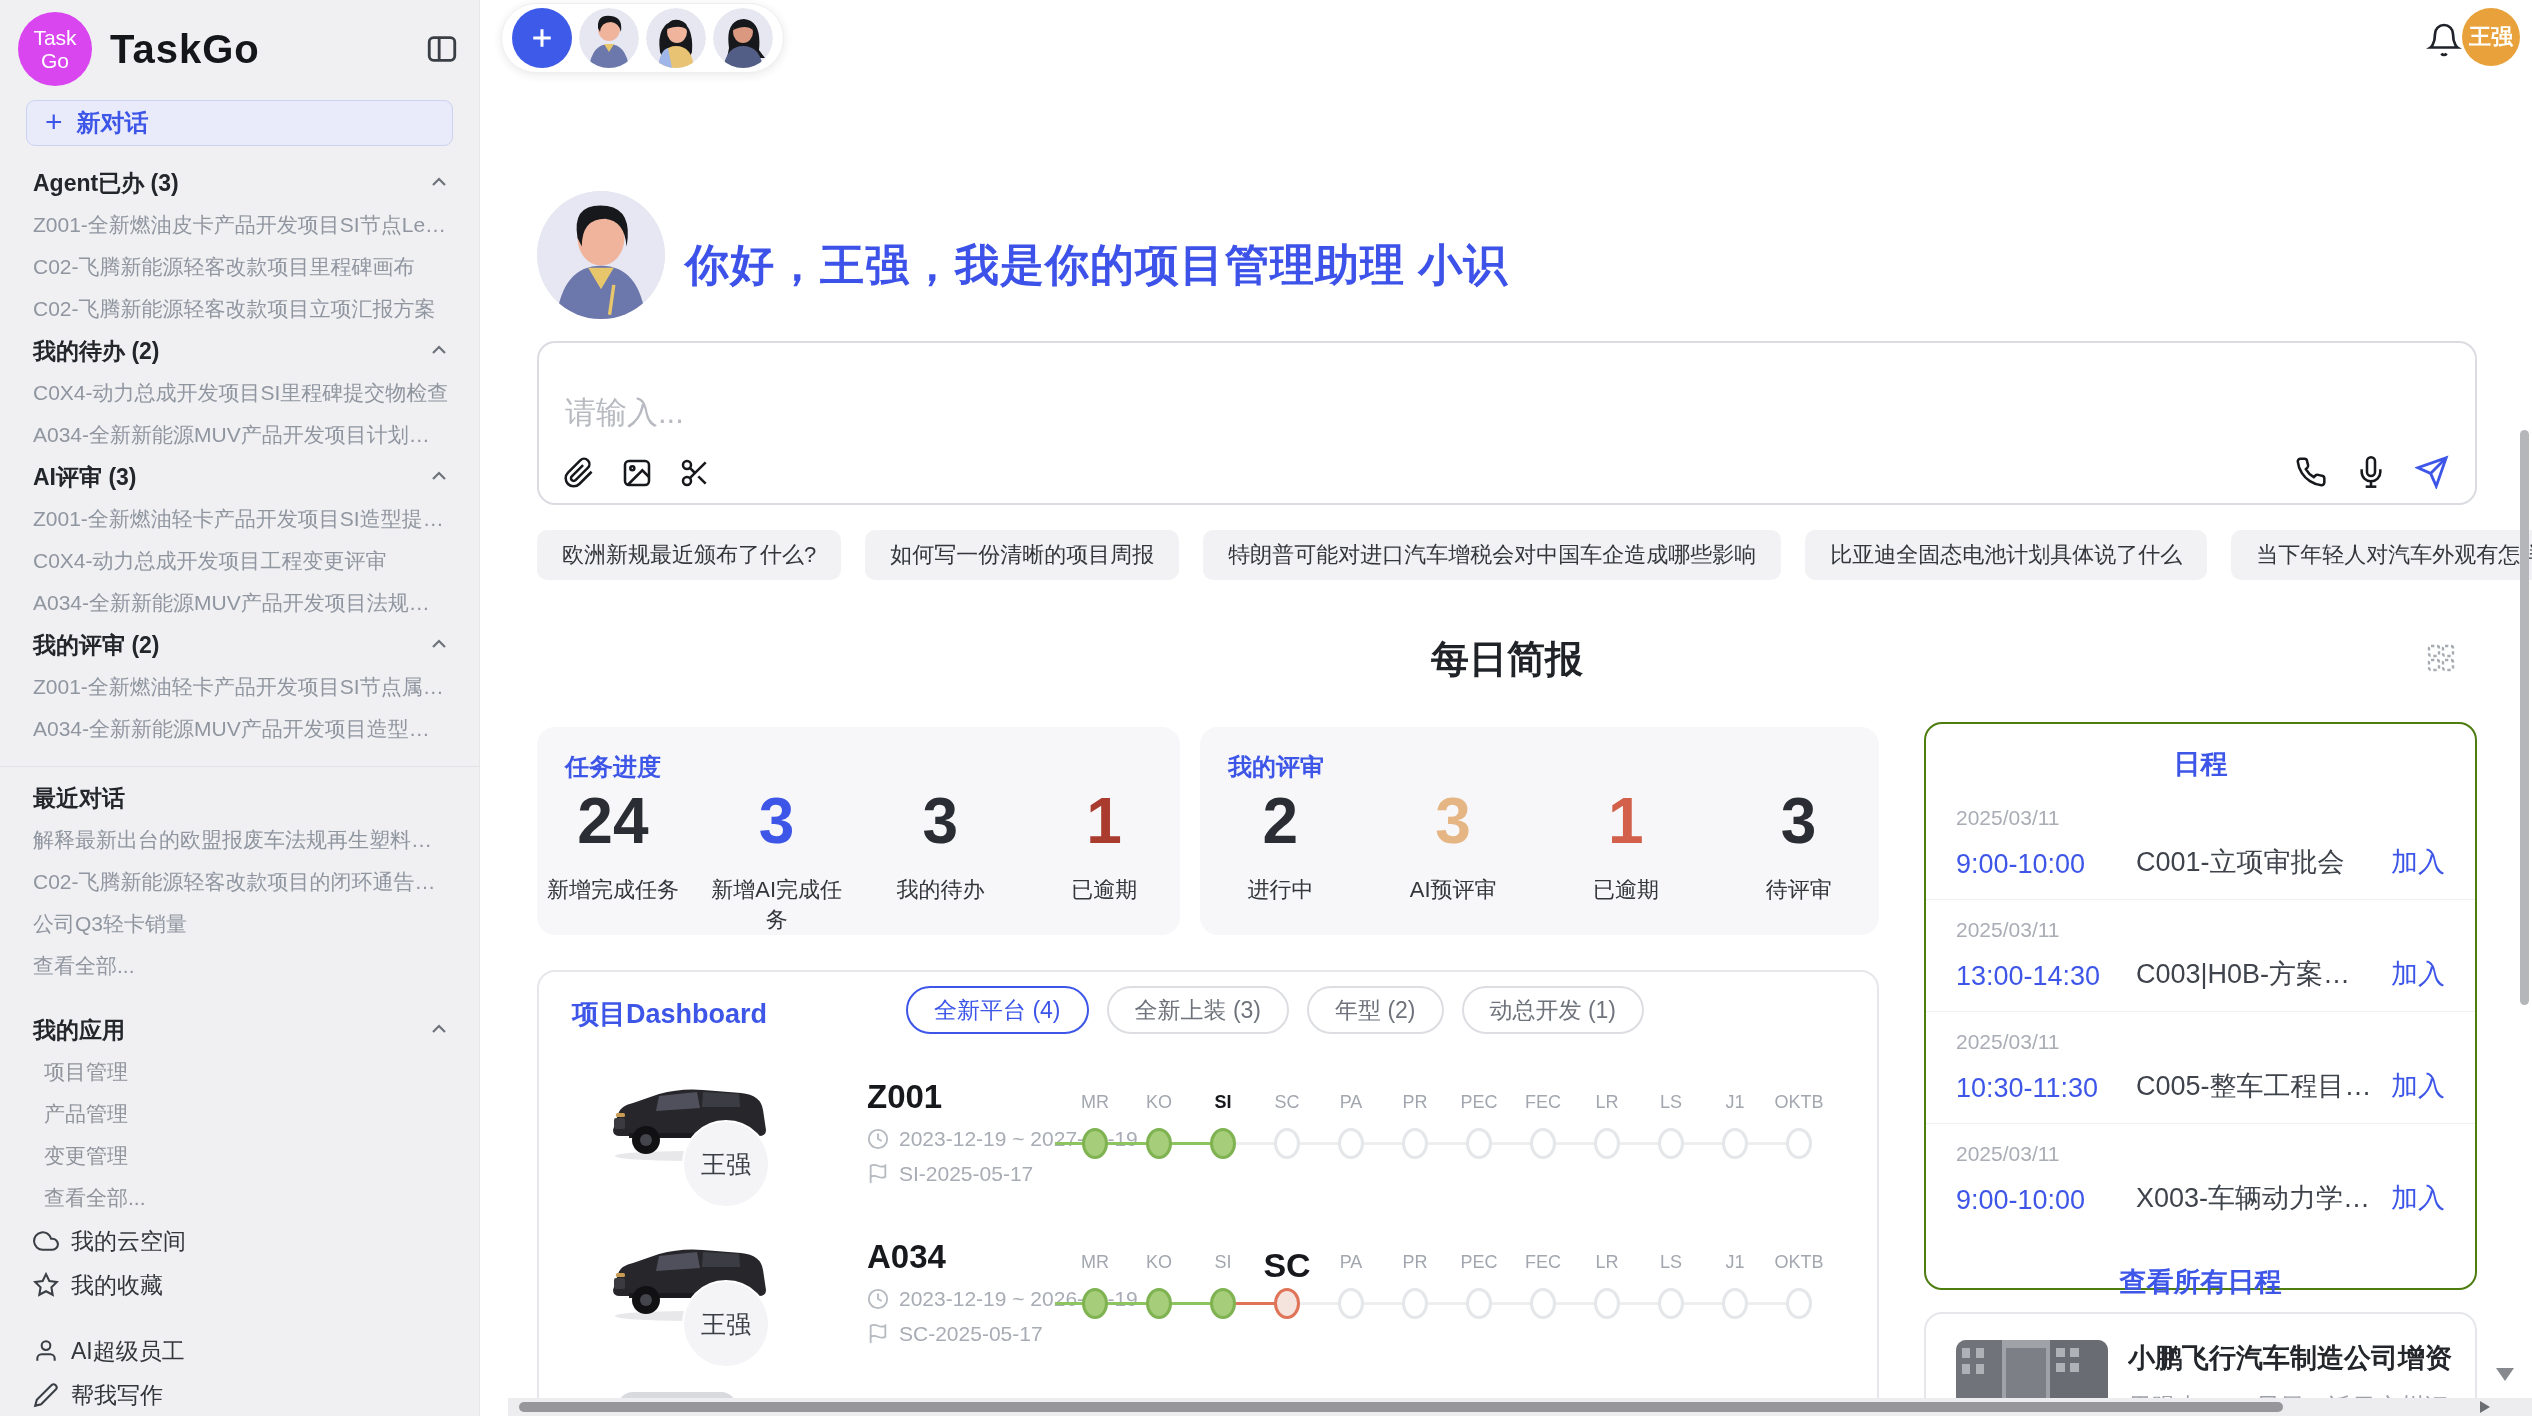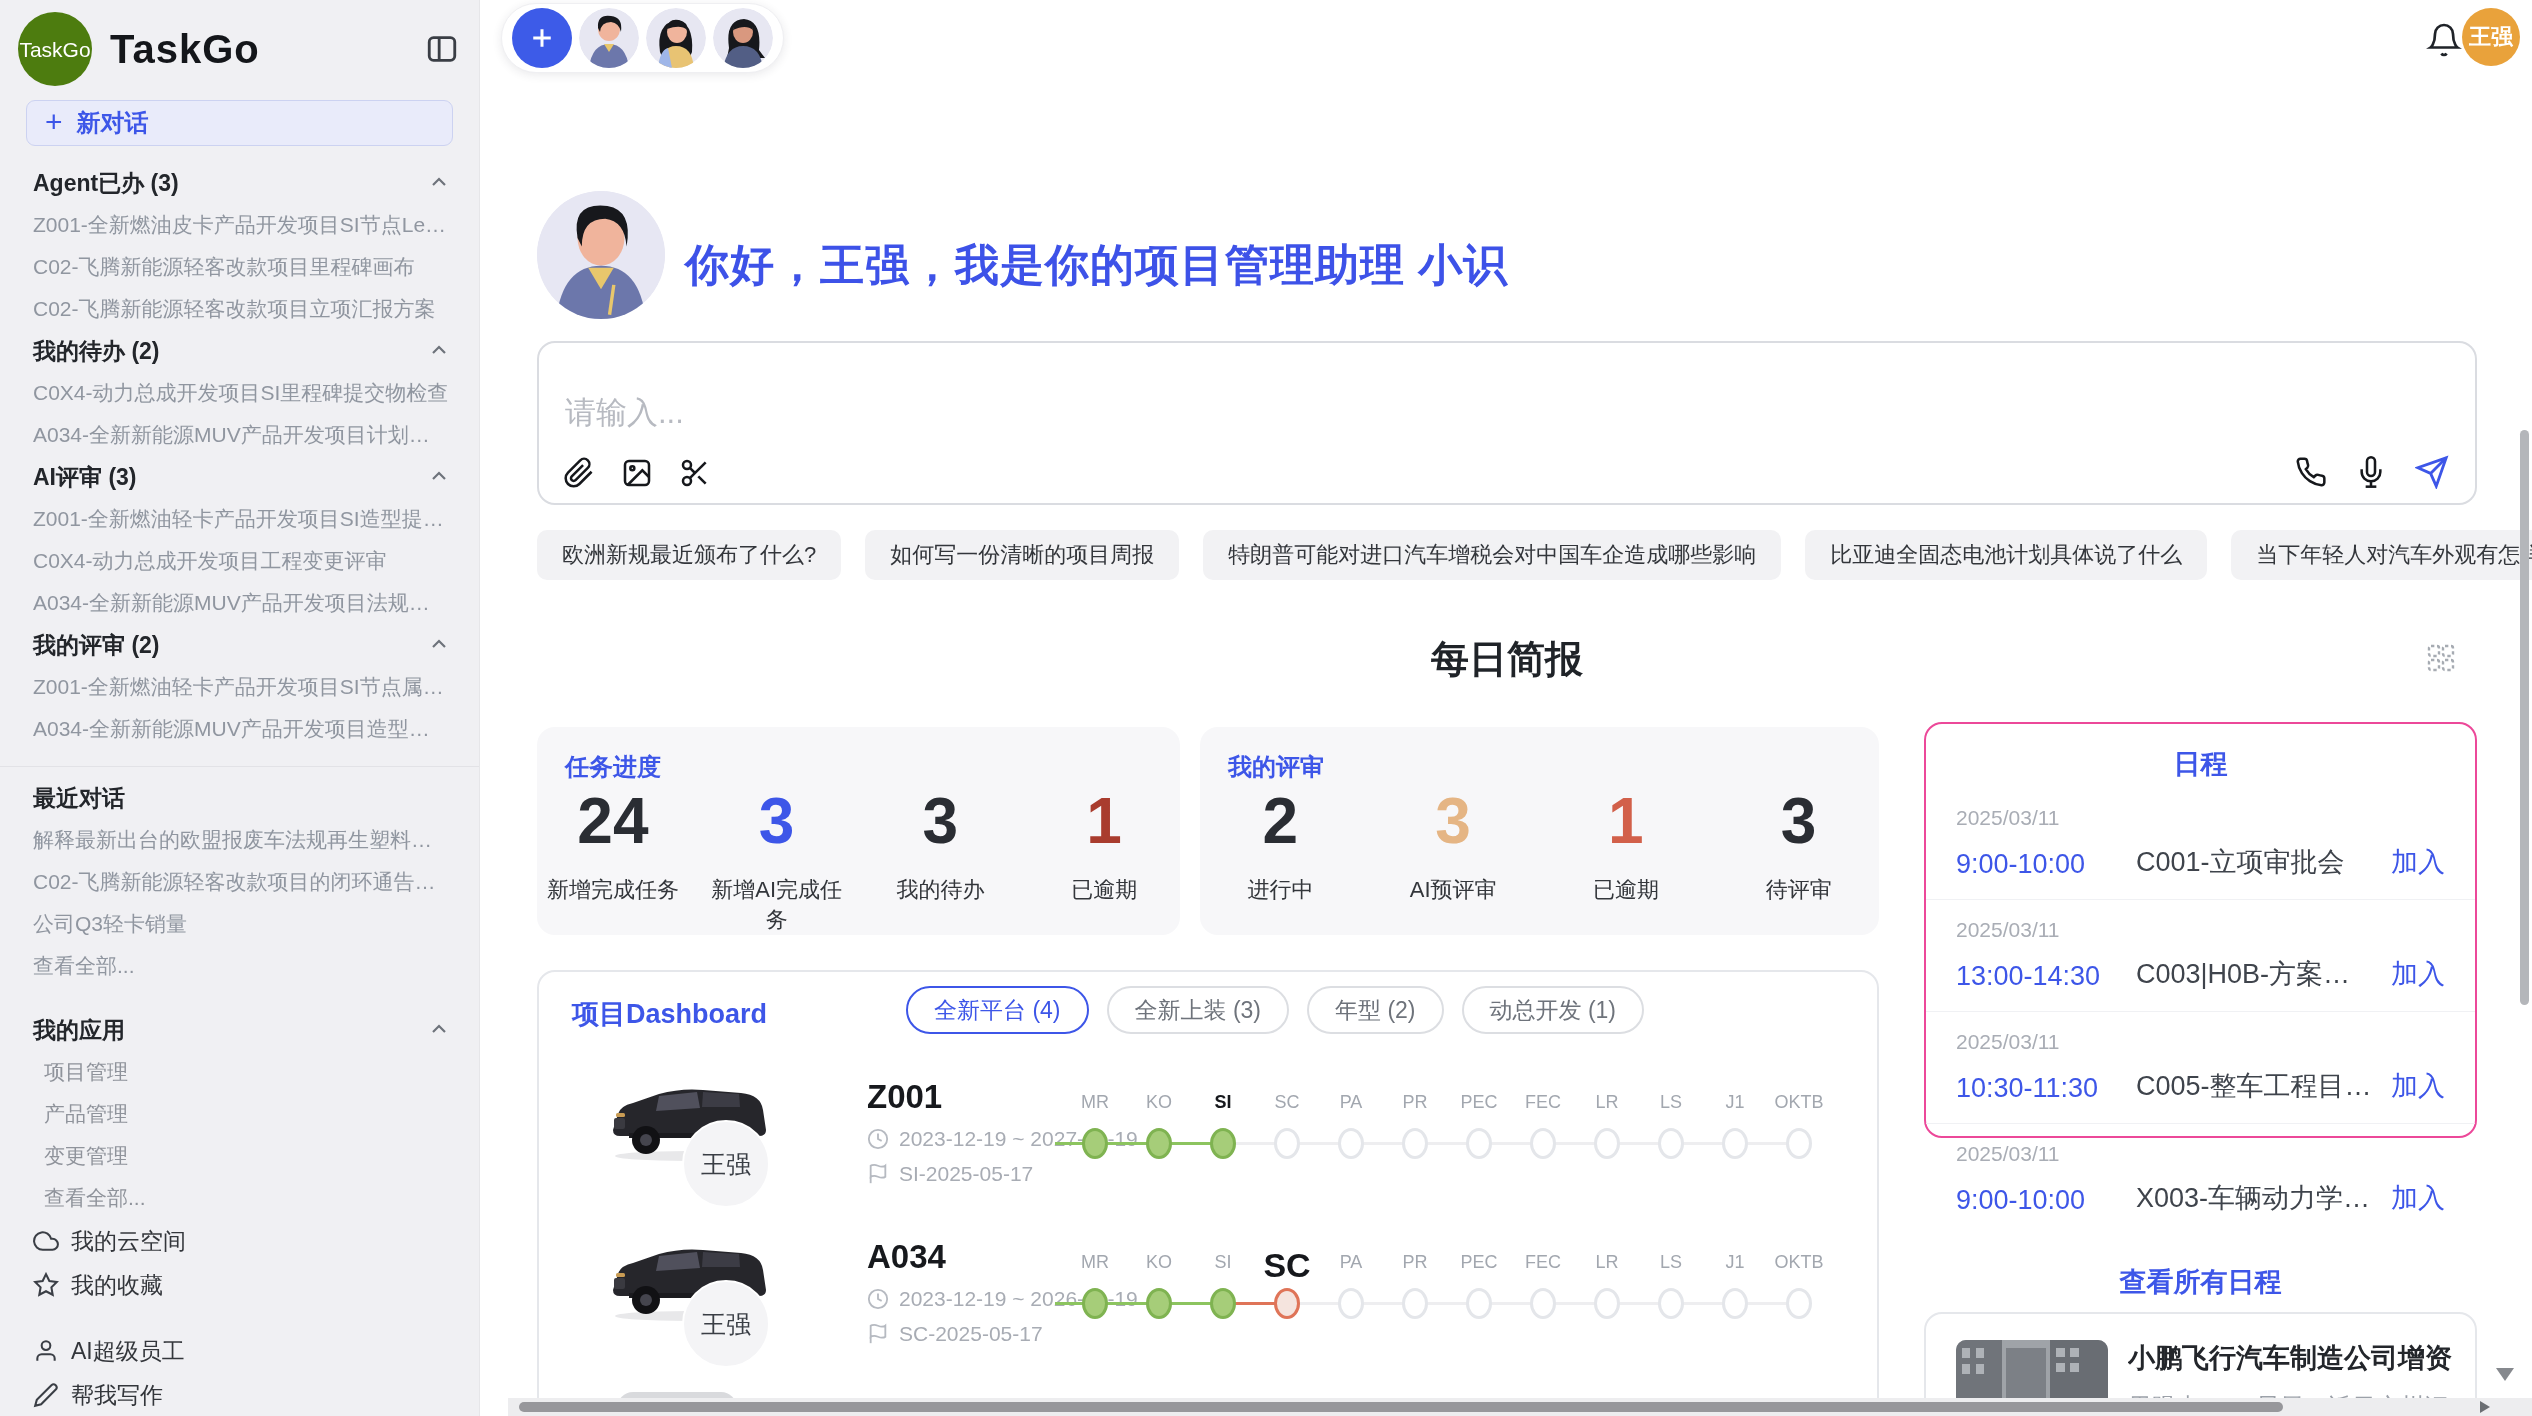--- a/index.html
+++ b/index.html
@@ -5,22 +5,22 @@
   * { margin:0; padding:0; box-sizing:border-box; }
   html,body { width:2532px; height:1416px; overflow:hidden;
     font-family:"Liberation Sans","DejaVu Sans",sans-serif; background:#fff; color:#1F2329; }
   body { position:relative; }
   svg { display:block; }
 
   
   .sidebar { position:absolute; left:0; top:0; width:480px; height:1416px;
     background:#F0F0F3; border-right:1px solid #E6E6E9; overflow:hidden; }
   .side-top { display:flex; align-items:center; padding:12px 20px 10px 18px; }
-  .logo-circle { width:74px; height:74px; border-radius:50%; background:#4d7c0f; color:#fff;
-    display:flex; flex-direction:row; align-items:center; justify-content:center;
+  .logo-circle { width:74px; height:74px; border-radius:50%; background:#d946ef; color:#fff;
+    display:flex; flex-direction:column; align-items:center; justify-content:center;
     font-size:21px; line-height:23px; font-weight:500; flex:none; }
   .app-title { font-size:40px; font-weight:700; margin-left:18px; letter-spacing:1px; color:#14161A; }
   .collapse-btn { margin-left:auto; color:#3A3E45; cursor:pointer; }
   .newchat-btn { margin:4px 26px 10px 26px; height:46px; border-radius:9px; background:#E9EBFA;
     border:1.5px solid #CCD2F1; display:flex; align-items:center; padding:0 18px; color:#3D56E8; cursor:pointer; }
   .newchat-plus { font-size:30px; font-weight:400; margin-right:14px; margin-top:-3px; }
   .newchat-label { font-size:24px; font-weight:600; }
   .side-scroll { padding:6px 0 0 0; }
   .sec-header { display:flex; align-items:center; height:42px; padding:0 28px 0 33px;
     font-size:23px; font-weight:600; color:#23262B; cursor:pointer; }
@@ -75,22 +75,22 @@
   .stat-card.c2 { left:720px; width:679px; }
   .stat-title { position:absolute; left:28px; top:24px; font-size:24px; font-weight:600; color:#3D56E8; }
   .stat-row { position:absolute; left:0; right:0; top:58px; display:flex;gap:12px; }
   .stat { flex:1; text-align:center; }
   .stat .num { font-size:64px; font-weight:700; line-height:72px; }
   .stat .lbl { margin-top:18px; font-size:22px; color:#33363B; }
   .num.dark { color:#2A2D33; } .num.blue { color:#3D56E8; } .num.red { color:#A93C2E; }
   .num.tan { color:#E5B584; } .num.orange { color:#D2604A; }
 
   
-  .sched-card { position:absolute; left:1444px; top:722px; width:553px; height:416px;
-    border:2px solid #ec4899; border-radius:18px; background:#fff; }
+  .sched-card { position:absolute; left:1444px; top:722px; width:553px; height:568px;
+    border:2px solid #4d7c0f; border-radius:18px; background:#fff; }
   .sched-title { text-align:center; margin-top:22px; font-size:27px; font-weight:600; color:#3D56E8; }
   .sched-list { margin-top:6px; }
   .sched-item { padding:18px 30px 0 30px; height:112px; border-bottom:1px solid #F0F1F4; }
   .sched-item:last-child { border-bottom:none; }
   .sched-date { font-size:21px; color:#A9ADB5; }
   .sched-main { display:flex; align-items:flex-end; margin-top:14px; }
   .sched-time { font-size:27px; color:#3D56E8; width:180px; flex:none; }
   .sched-name { font-size:27px; color:#3F444C; flex:1; white-space:nowrap; overflow:hidden; text-overflow:ellipsis; }
   .sched-join { font-size:27px; color:#3D56E8; margin-left:16px; cursor:pointer; flex:none; }
   .sched-footer { text-align:center; margin-top:28px; font-size:27px; color:#3D56E8; cursor:pointer;font-weight:bold; }

